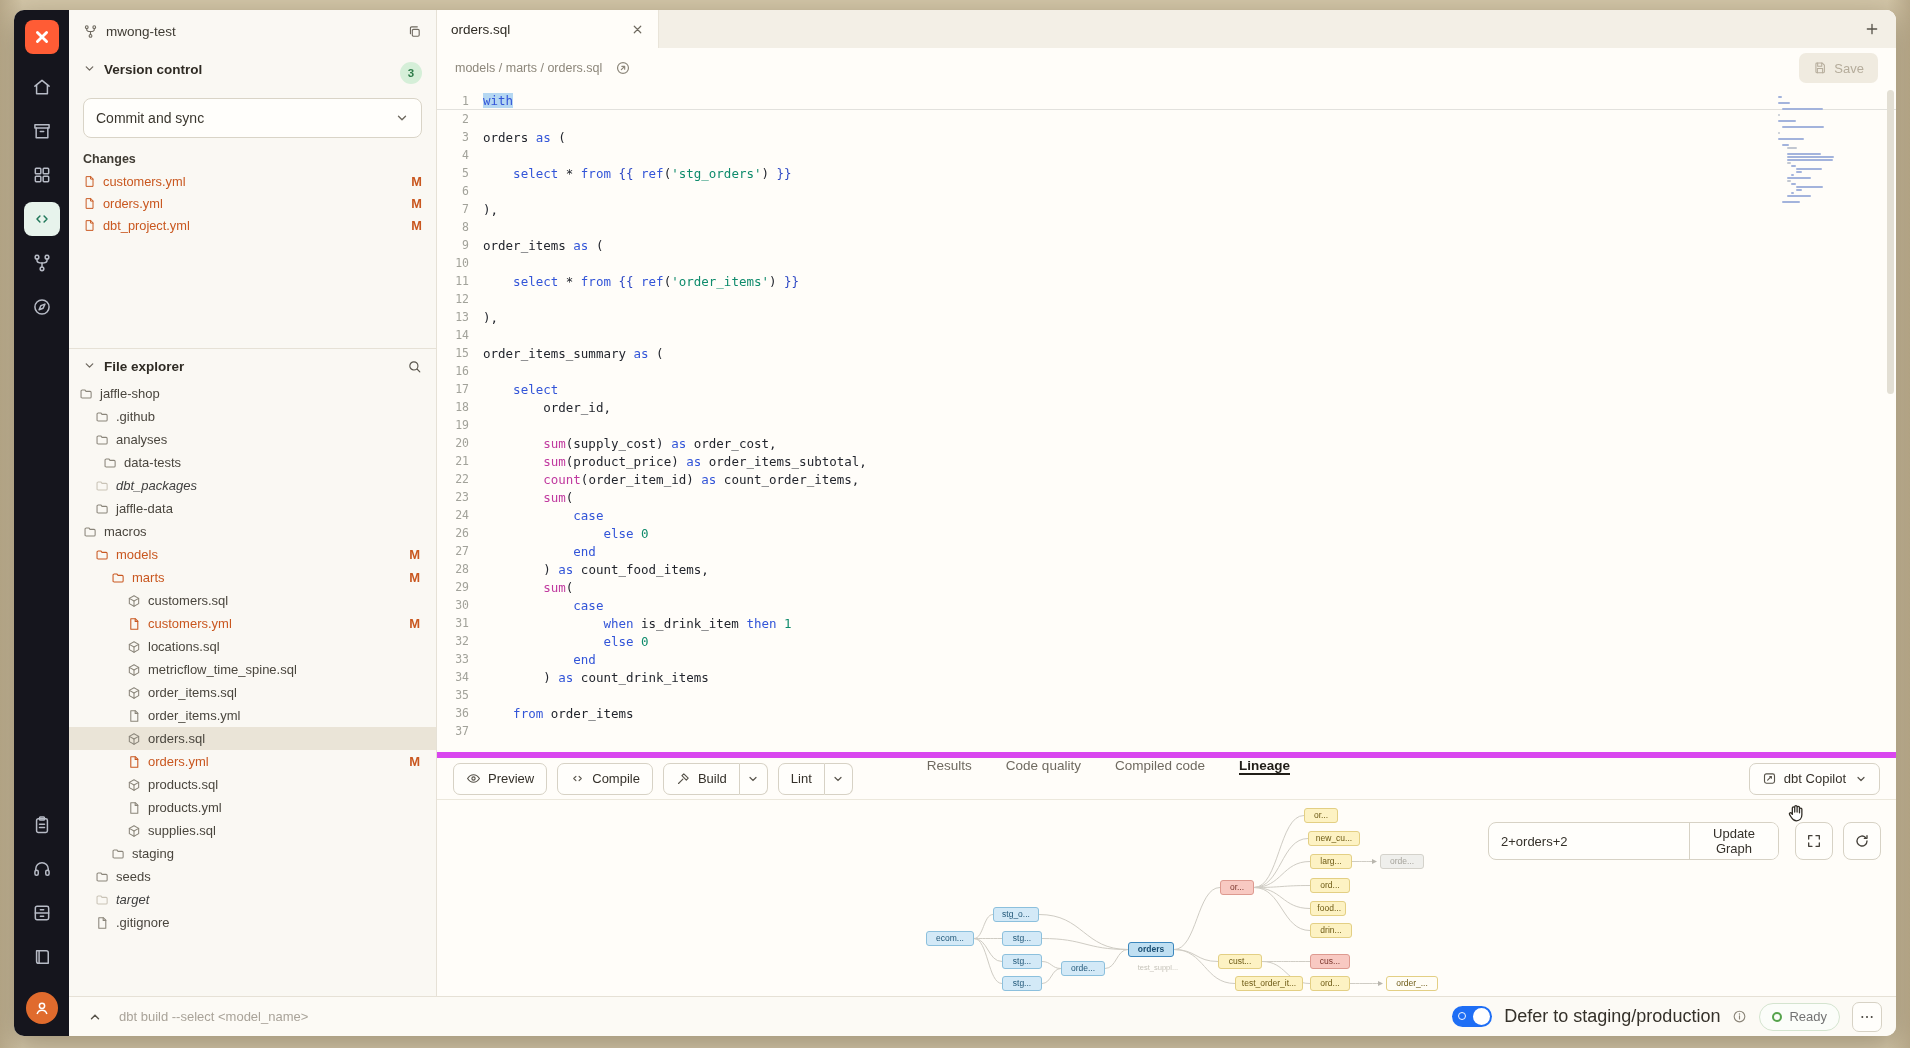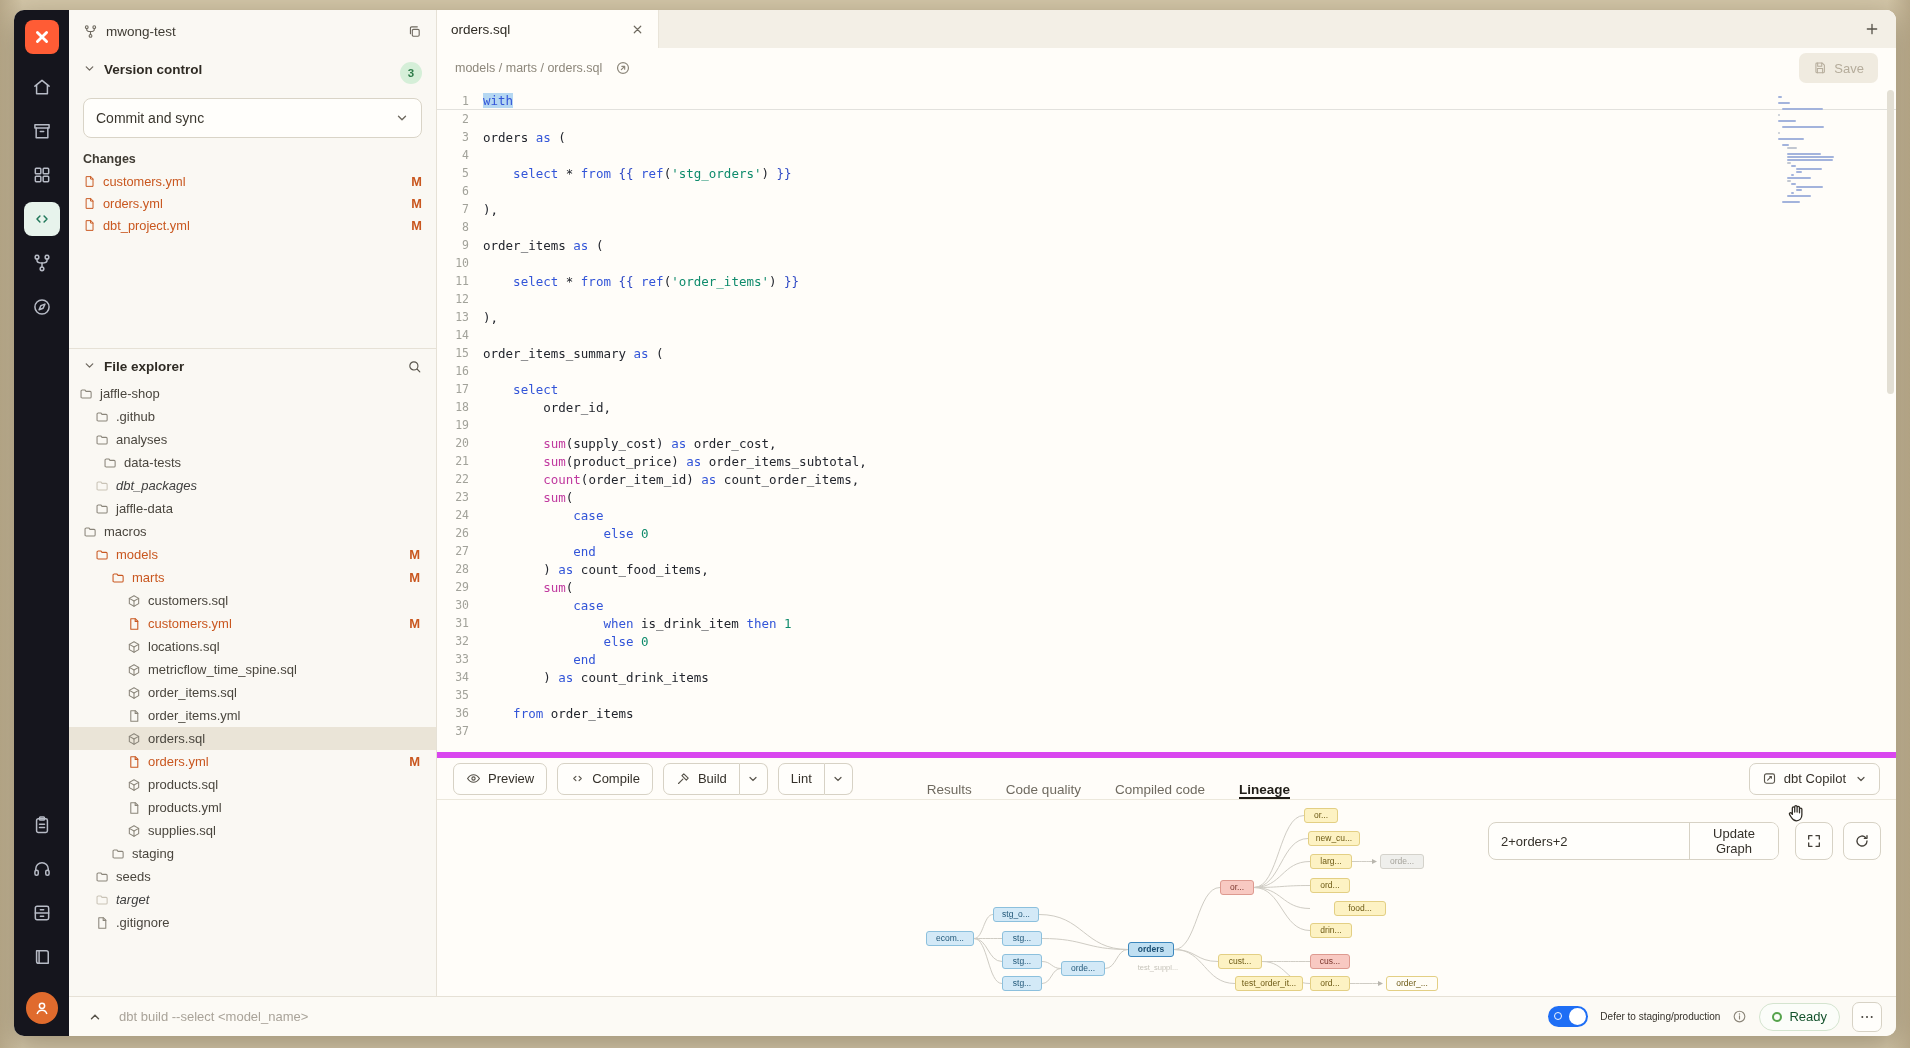--- a/index.html
+++ b/index.html
@@ -80,21 +80,21 @@
   .ed-scroll { position:absolute; right:2px; top:2px; bottom:2px; width:8px; }
   .ed-thumb { position:absolute; right:0; top:0; width:7px; height:46%; background:#e3dfd4; border-radius:4px; }
   
   .toolbar { height:48px; flex:0 0 48px; border-top:6px solid #d946ef; border-bottom:1px solid #ece8dc; display:flex; align-items:center; padding:0 16px; gap:10px; background:#fffdf9; }
   .btn { height:32px; display:flex; align-items:center; gap:7px; padding:0 12px; border:1px solid #d7d2c5; border-radius:7px; background:#fffefb; font-size:13px; color:#35312a; cursor:pointer; }
   .btn .ic { width:15px; height:15px; color:#57534a; }
   .split { display:flex; }
   .split .btn.left { border-radius:7px 0 0 7px; }
   .split .chev { width:28px; height:32px; border:1px solid #d7d2c5; border-left:none; border-radius:0 7px 7px 0; background:#fffefb; display:flex; align-items:center; justify-content:center; color:#57534a; cursor:pointer; }
   .split .chev svg { width:12px; height:12px; }
-  .btabs { display:flex; gap:34px; margin-left:64px; height:100%; align-items:flex-end; }
+  .btabs { display:flex; gap:34px; margin-left:64px; height:100%; align-items:flex-start; }
   .btab { display:flex; align-items:center; font-size:13.5px; color:#6f6a60; border-bottom:2px solid transparent; cursor:pointer; }
   .btab.active { color:#211e18; font-weight:700; border-bottom-color:#211e18; }
   .copilot { margin-left:auto; }
   .copilot .ic.right { width:12px; height:12px; margin-left:2px; }
   
   .lineage { height:196px; flex:0 0 196px; position:relative; background:#fffdf9; overflow:hidden; }
   .lg-svg { position:absolute; inset:0; width:100%; height:100%; }
   .lg-node { position:absolute; height:15px; line-height:13px; font-size:8.5px; padding:0 4px; border-radius:3px; border:1px solid; overflow:hidden; white-space:nowrap; cursor:pointer; text-align:center; }
   .c-blue { background:#d3e9f7; border-color:#8cc0dd; color:#23597a; }
   .c-blue-active { background:#bfdff2; border-color:#3c87bd; color:#1b4f73; font-weight:700; }
@@ -112,23 +112,23 @@
   .cursor-hand { position:absolute; top:2px; left:1348px; width:22px; height:22px; color:#2f2b24; pointer-events:none; }
   
   .statusbar { height:40px; flex:0 0 40px; border-top:1px solid #e6e1d6; background:#fcfaf5; display:flex; align-items:center; padding:0 14px; gap:12px; }
   .sb-chevup { width:24px; height:24px; display:flex; align-items:center; justify-content:center; color:#57534a; cursor:pointer; }
   .sb-chevup svg { width:14px; height:14px; }
   .cmd-input { flex:1; border:none; outline:none; background:transparent; font-size:13px; color:#3a362e; font-family:"Liberation Sans", sans-serif; }
   .cmd-input::placeholder { color:#a9a399; }
   .toggle { width:40px; height:21px; border-radius:11px; background:#1e6ef5; position:relative; cursor:pointer; flex:0 0 40px; }
   .toggle .ring { position:absolute; left:6px; top:6px; width:8px; height:8px; border:1.5px solid rgba(255,255,255,.95); border-radius:50%; }
   .toggle .knob { position:absolute; right:2px; top:2px; width:17px; height:17px; border-radius:50%; background:#fff; }
-  .defer-label { font-size:10px; color:#35312a; }
+  .defer-label { font-size:18px; color:#35312a; }
   .info-ic { width:15px; height:15px; color:#8d877b; cursor:pointer; }
-  .ready-pill { height:28px; display:flex; align-items:center; gap:7px; padding:0 12px; border:1px solid #d4e4cf; border-radius:14px; background:#fbfdf9; font-size:13px; color:#14532d; cursor:pointer; }
+  .ready-pill { height:28px; display:flex; align-items:center; gap:7px; padding:0 12px; border:1px solid #d4e4cf; border-radius:14px; background:#fbfdf9; font-size:13px; color:#737373; cursor:pointer; }
   .ready-dot { width:10px; height:10px; border:2px solid #56a34c; border-radius:50%; }
   .dots-btn { width:30px; height:30px; border:1px solid #d7d2c5; border-radius:7px; background:#fffefb; display:flex; align-items:center; justify-content:center; color:#45413a; cursor:pointer; }
   .dots-btn svg { width:16px; height:16px; }
   .ic svg, .cursor-hand svg { width:100%; height:100%; display:block; }
 </style>
 </head>
 <body>
 
 <div class="window">
 
@@ -870,21 +870,21 @@
               <div class="lg-node c-blue" style="left: 624px; top: 161px; width: 44px;">orde...</div>
               <div class="lg-node c-blue-active" style="left: 691px; top: 142px; width: 46px;">orders</div>
               <div class="lg-node c-ghost" style="left: 693px; top: 160px; width: 56px;">test_suppl...</div>
               <div class="lg-node c-pink" style="left: 783px; top: 80px; width: 34px;">or...</div>
               <div class="lg-node c-yellow" style="left: 781px; top: 154px; width: 44px;">cust...</div>
               <div class="lg-node c-yellow" style="left: 798px; top: 176px; width: 68px;">test_order_it...</div>
               <div class="lg-node c-yellow" style="left: 867px; top: 8px; width: 34px;">or...</div>
               <div class="lg-node c-yellow" style="left: 871px; top: 31px; width: 52px;">new_cu...</div>
               <div class="lg-node c-yellow" style="left: 873px; top: 54px; width: 42px;">larg...</div>
               <div class="lg-node c-yellow" style="left: 873px; top: 78px; width: 40px;">ord...</div>
-              <div class="lg-node c-yellow" style="left: 897px; top: 101px; width: 52px;">food...</div>
+              <div class="lg-node c-yellow" style="left: 873px; top: 101px; width: 36px; text-align: right;">food...</div>
               <div class="lg-node c-yellow" style="left: 873px; top: 123px; width: 42px;">drin...</div>
               <div class="lg-node c-pink" style="left: 873px; top: 154px; width: 40px;">cus...</div>
               <div class="lg-node c-yellow" style="left: 873px; top: 176px; width: 40px;">ord...</div>
               <div class="lg-node c-gray" style="left: 943px; top: 54px; width: 44px;">orde...</div>
               <div class="lg-node c-outline" style="left: 949px; top: 176px; width: 52px;">order_...</div>
             </div>
           <div class="lg-controls">
             <input class="lg-input" value="2+orders+2" style="">
             <button class="lg-update">Update Graph</button>
           </div>

